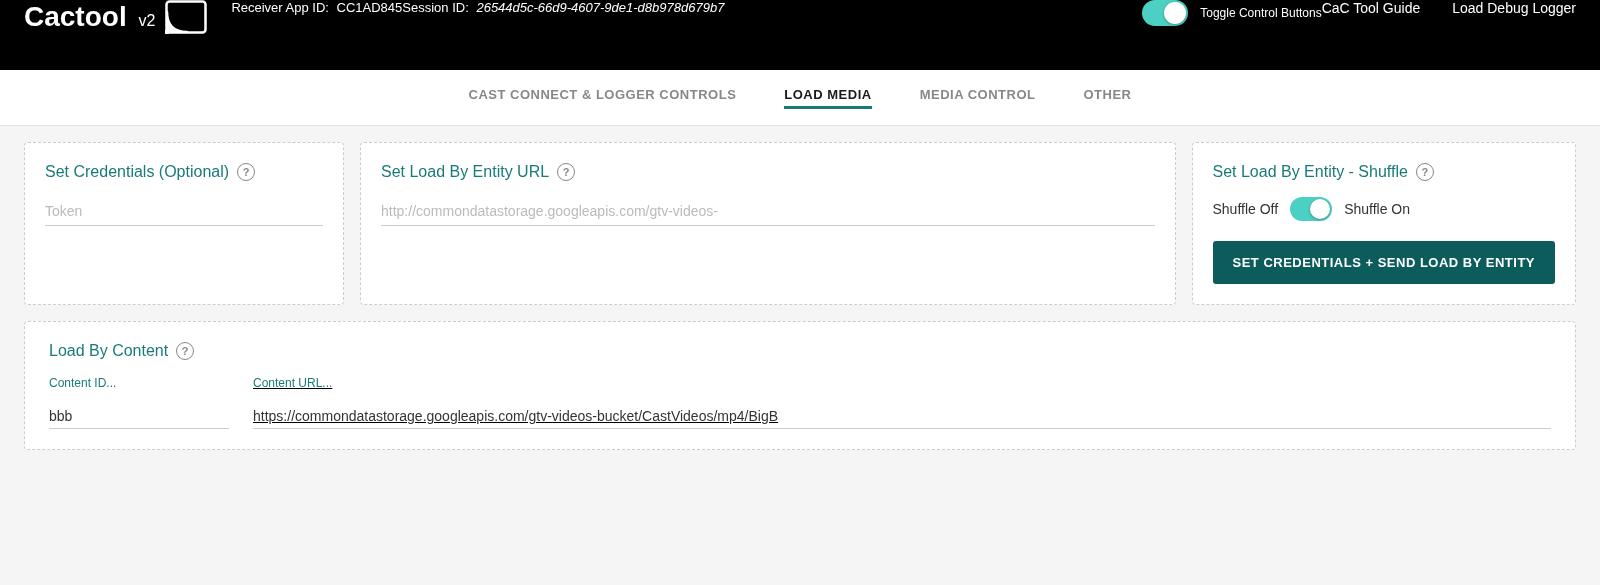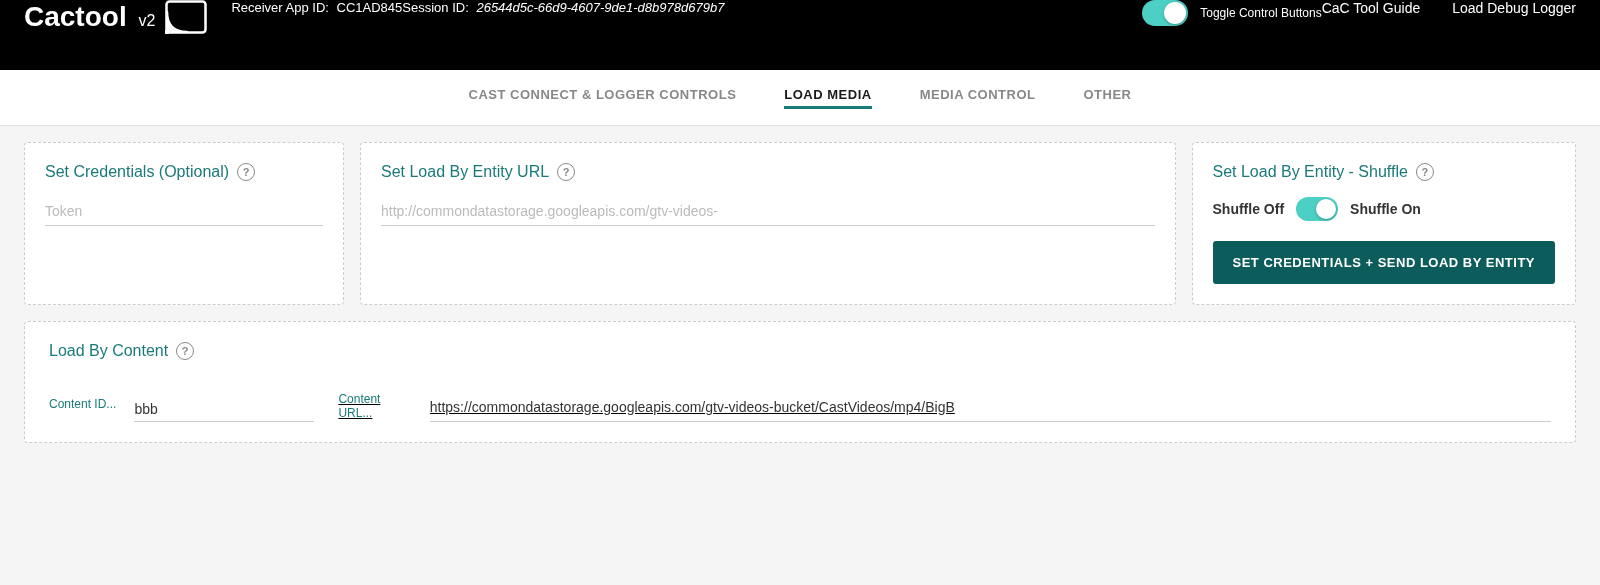--- a/index.html
+++ b/index.html
@@ -169,21 +169,20 @@
     
     .card-entity-url { flex: 1; }
 
     
     .card-shuffle { flex: 0 0 380px; }
     .shuffle-row {
       display: flex;
       align-items: center;
       gap: 12px;
       margin-bottom: 20px;
-      font-weight: bold;
     }
     .shuffle-label { font-size: 14px; color: #333; }
     .toggle-switch-teal {
       width: 42px;
       height: 24px;
       background: #4dd0c4;
       border-radius: 12px;
       position: relative;
       cursor: pointer;
     }
@@ -221,23 +220,22 @@
       padding: 20px 24px;
     }
     .load-content-row {
       display: flex;
       align-items: flex-end;
       gap: 24px;
       margin-top: 8px;
     }
     .load-field {
       display: flex;
-      flex-direction: row;
-      gap: 18px;
-      margin-top: 16px;
+      flex-direction: column;
+      gap: 12px;
     }
     .load-field-label {
       font-size: 12px;
       color: #1a7a7a;
       margin-bottom: 2px;
     }
     .load-field-input {
       border: none;
       border-bottom: 1px solid #ccc;
       font-size: 14px;

